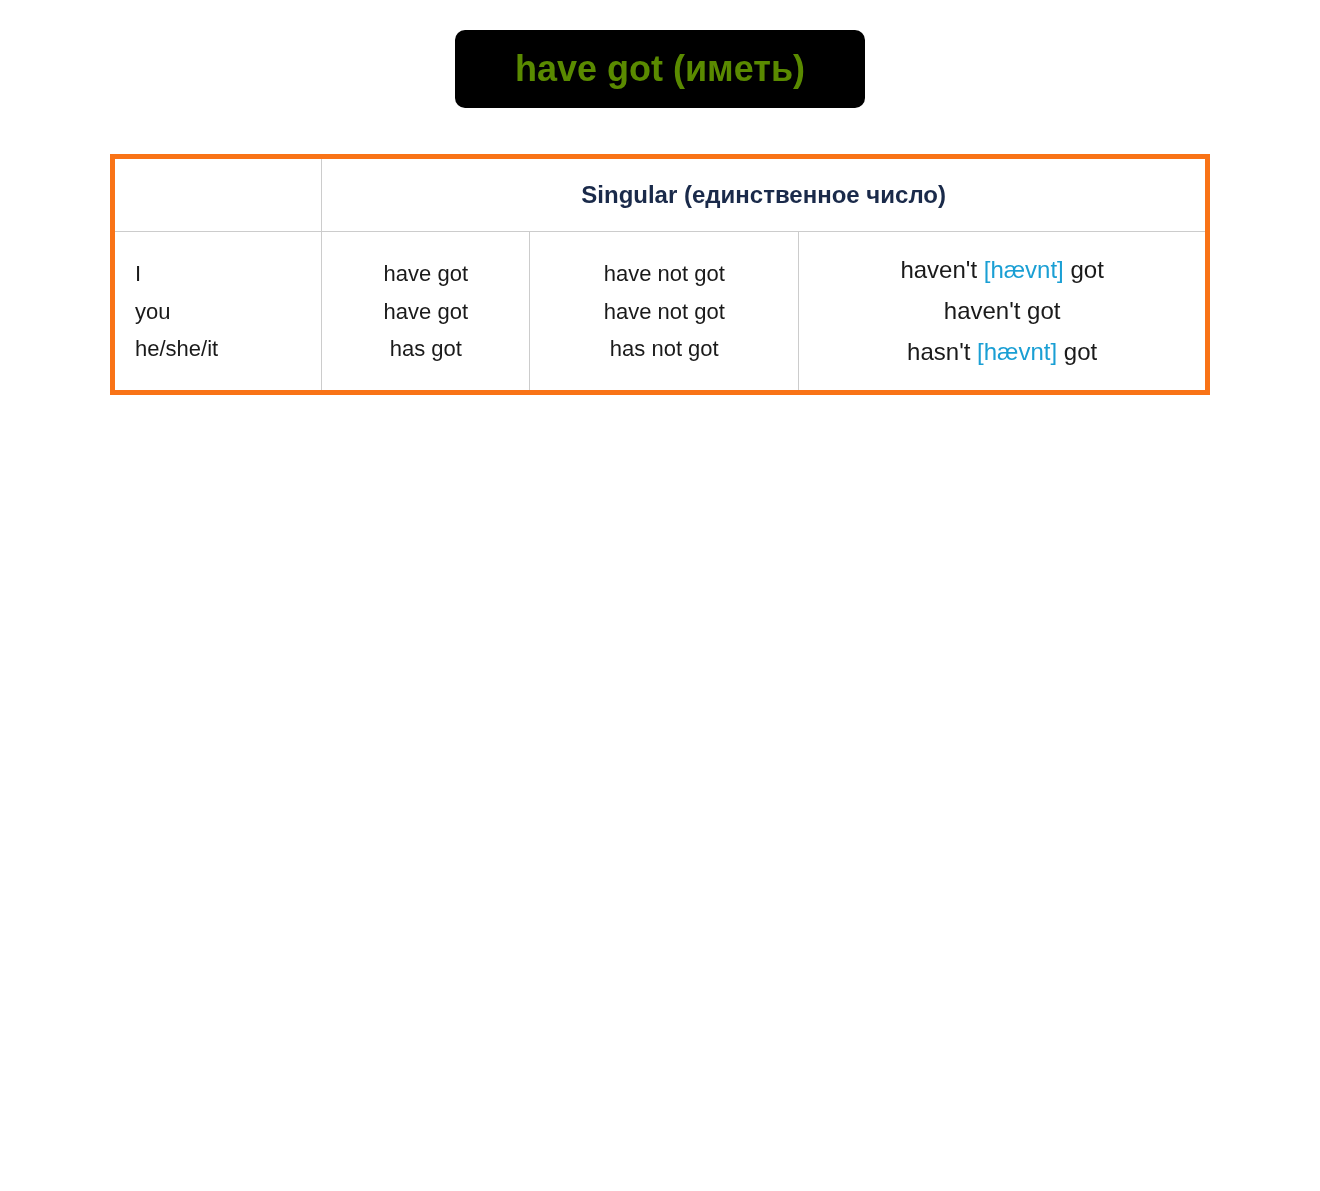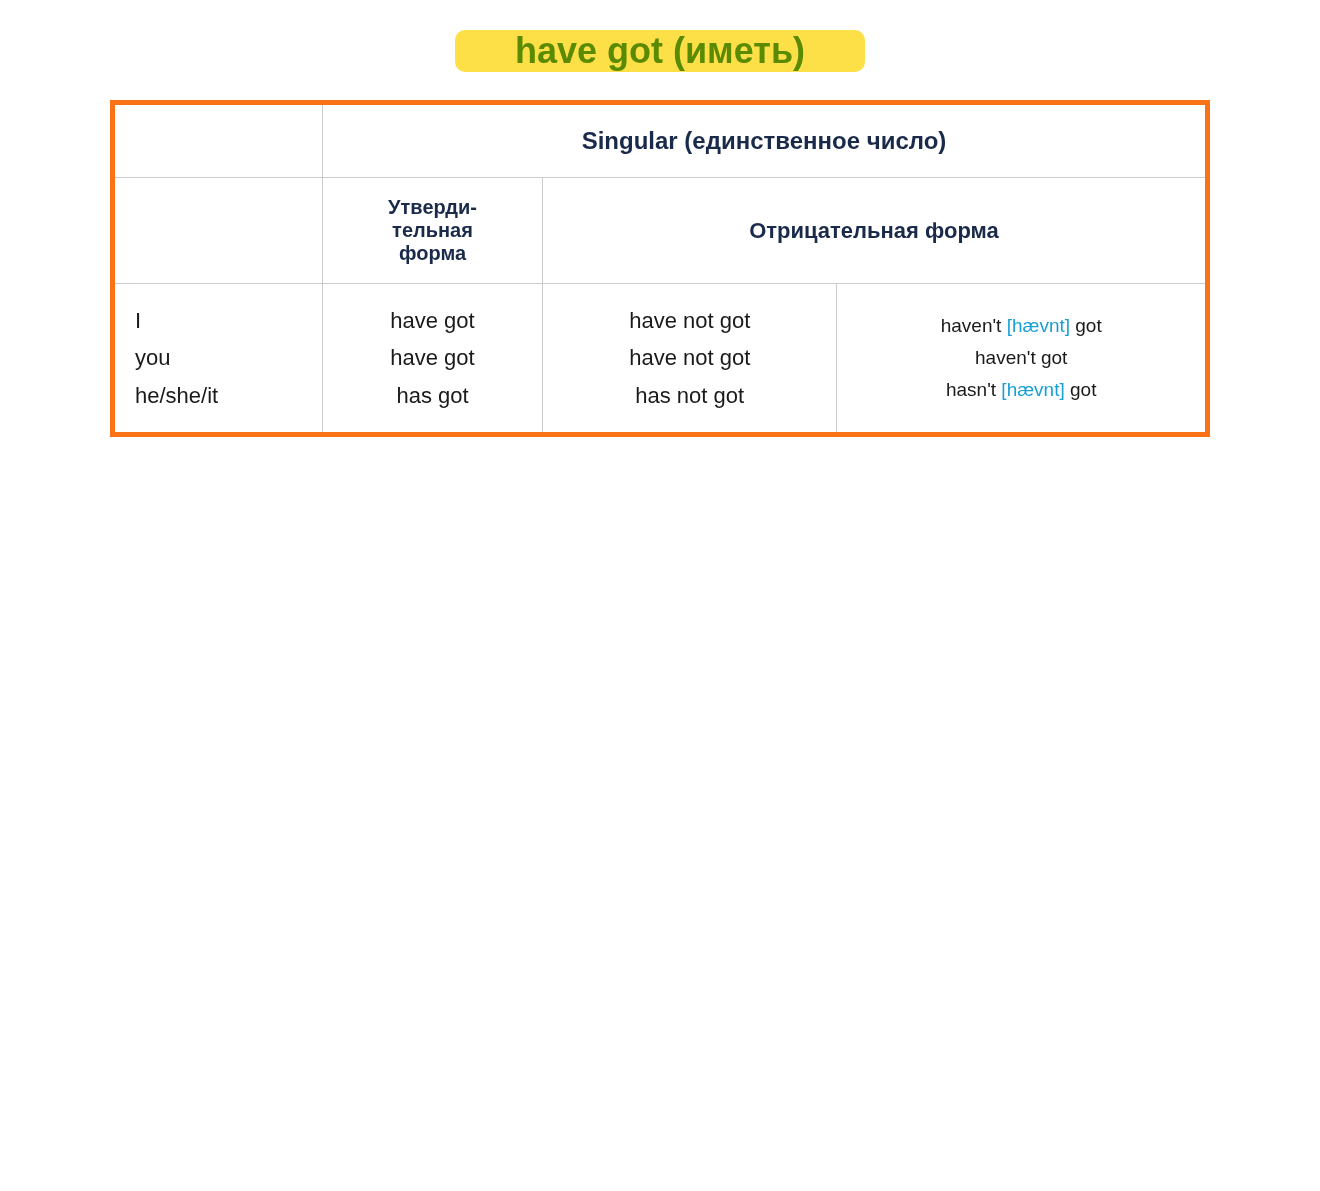--- a/index.html
+++ b/index.html
@@ -20,24 +20,24 @@
     }
 
     .page-container {
       width: 1100px;
       display: flex;
       flex-direction: column;
       align-items: center;
     }
 
     .title-badge {
-      background-color: #fde047;
+      background-color: #000000;
       border-radius: 10px;
-      padding: 0 60px;
-      margin-bottom: 28px;
+      padding: 18px 60px;
+      margin-bottom: 46px;
     }
 
     .title-badge span {
       font-size: 36px;
       font-weight: 600;
       color: #5a8a00;
     }
 
     .main-table {
       width: 100%;
@@ -112,21 +112,21 @@
       padding: 30px 20px;
     }
 
     .blue-text {
       color: #1a9fd4;
     }
 
     .haven-cell {
       text-align: center;
       line-height: 1.7;
-      font-size: 19px;
+      font-size: 24px;
       color: #1a1a1a;
     }
 
     .plural-section-header td {
       text-align: center;
       font-size: 24px;
       font-weight: 700;
       color: #1a2a4a;
       padding: 22px 20px;
     }
@@ -147,27 +147,20 @@
   </div>
 
   <table class="main-table">
 
     <tbody>
         <tr class="section-header">
       <td></td>
       <td colspan="3">Singular (единственное число)</td>
     </tr>
 
-    <tr class="header-row">
-      <td class="col-pronoun"></td>
-      <td class="col-positive">
-        <span>Утверди-<br>тельная<br>форма</span>
-      </td>
-      <td class="col-negative-header" colspan="2">Отрицательная форма</td>
-    </tr>
 
 
     <tr>
       <td class="pronoun-cell">
         I<br>you<br>he/she/it
       </td>
       <td class="data-cell">
         have got<br>have got<br>has got
       </td>
       <td class="data-cell">

